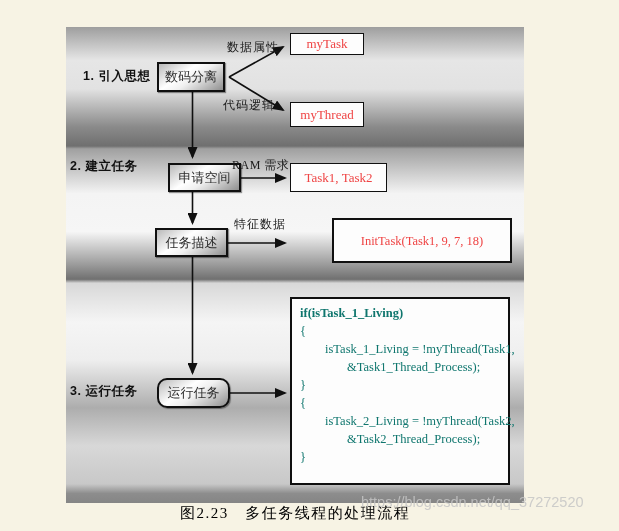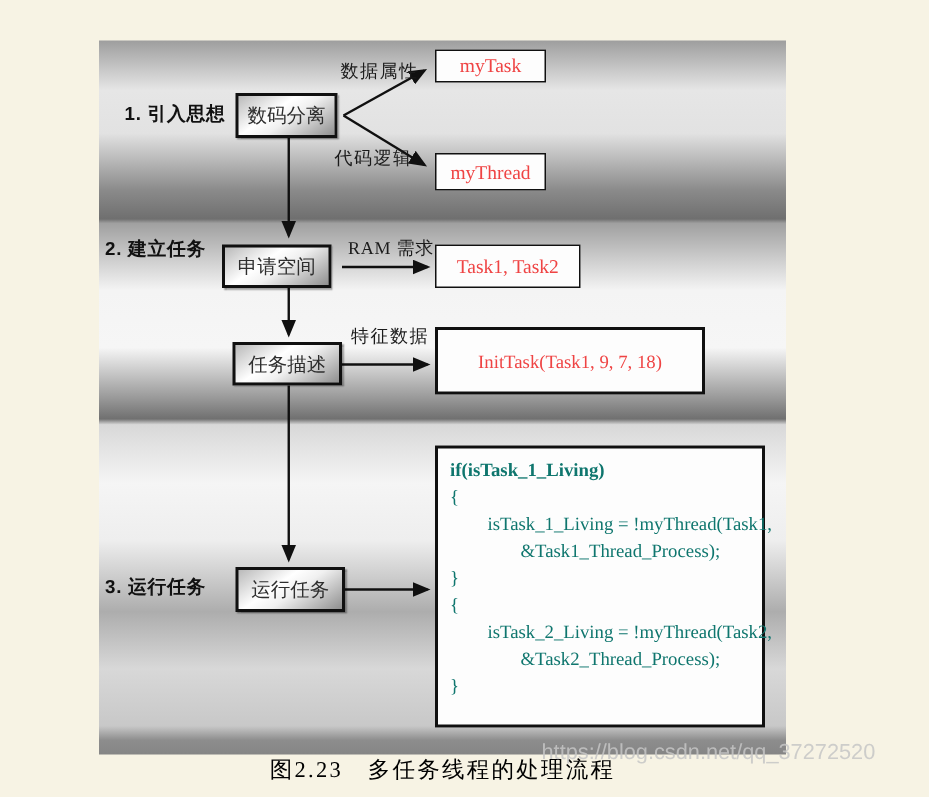--- a/index.html
+++ b/index.html
@@ -27,21 +27,21 @@
     display:flex;align-items:center;justify-content:center;
     font-size:13px;color:#2e2e2e;box-shadow:1px 1px 1px rgba(0,0,0,.4);
     white-space:nowrap;
   }
   .obox{
     position:absolute;border:1.5px solid #101010;box-sizing:border-box;background:#fdfdfd;
     display:flex;align-items:center;justify-content:center;
     font-family:"Liberation Serif",serif;font-size:13px;color:#ef4444;white-space:nowrap;
   }
   .obox.thick{border-width:2px;}
-  .obox.multi{flex-direction:column;line-height:20px;font-size:12.5px;}
+  .obox.multi{flex-direction:column;line-height:20px;font-size:12.5px;margin-left:42px;}
   .elabel{
     position:absolute;font-family:"Liberation Serif",serif;font-size:12px;color:#1b1b1b;
     white-space:nowrap;letter-spacing:1px;
   }
   #code-box{
     position:absolute;left:290px;top:297px;width:220px;height:188px;
     border:2px solid #101010;box-sizing:border-box;background:#fdfdfd;
     font-family:"Liberation Serif",serif;font-size:12.5px;color:#0f766e;
     padding:5px 4px 12px 8px;
   }
@@ -80,23 +80,23 @@
     <path d="M228 243 L285 243" marker-end="url(#ah)"></path>
     <path d="M230 393 L285 393" marker-end="url(#ah)"></path>
   </g>
 </svg>
 
 <div class="slabel" style="left:83px;top:68px;">1. 引入思想</div>
 <div class="slabel" style="left:70px;top:158px;">2. 建立任务</div>
 <div class="slabel" style="left:70px;top:383px;">3. 运行任务</div>
 
 <div class="pbox" style="left:157px;top:62px;width:68px;height:30px;">数码分离</div>
-<div class="pbox" style="left:148px;top:163px;width:73px;height:29px;">申请空间</div>
+<div class="pbox" style="left:168px;top:163px;width:73px;height:29px;">申请空间</div>
 <div class="pbox" style="left:155px;top:228px;width:73px;height:29px;">任务描述</div>
-<div class="pbox" style="left:157px;top:378px;width:73px;height:30px;">运行任务</div>
+<div class="pbox" style="left:157px;top:378px;width:73px;height:30px;border-radius:10px;">运行任务</div>
 
 <div class="obox" style="left:290px;top:33px;width:74px;height:22px;">myTask</div>
 <div class="obox" style="left:290px;top:102px;width:74px;height:25px;">myThread</div>
 <div class="obox" style="left:290px;top:163px;width:97px;height:29px;">Task1, Task2</div>
 <div class="obox thick multi" style="left:290px;top:218px;width:180px;height:45px;">
   <div>InitTask(Task1, 9, 7, 18)</div>
 </div>
 
 <div class="elabel" style="left:227px;top:39px;">数据属性</div>
 <div class="elabel" style="left:223px;top:97px;">代码逻辑</div>

